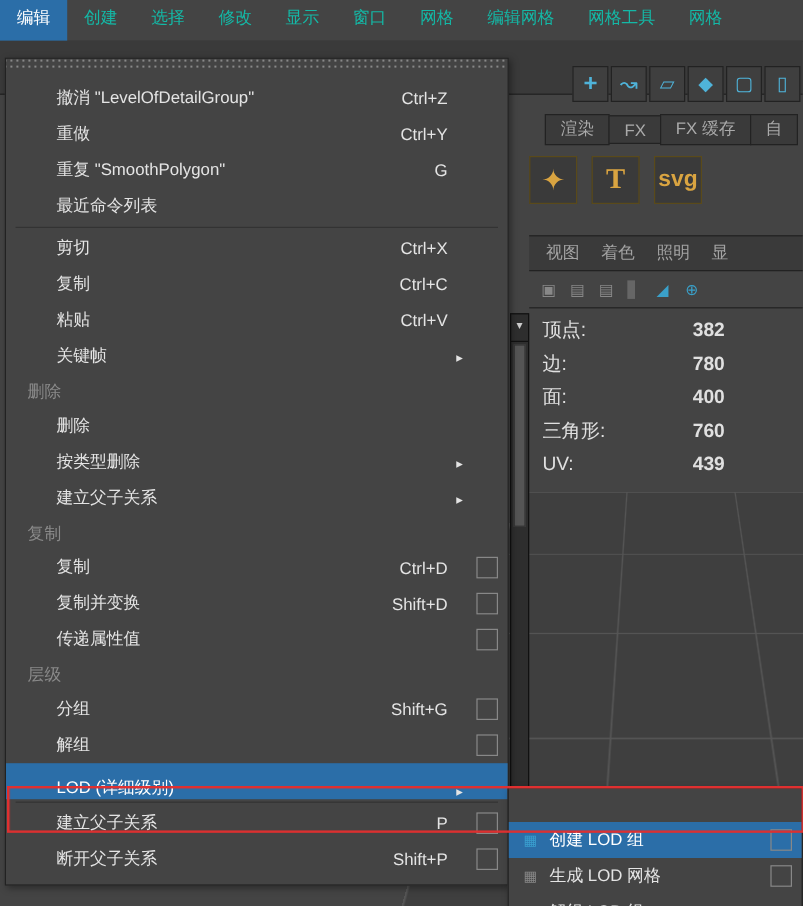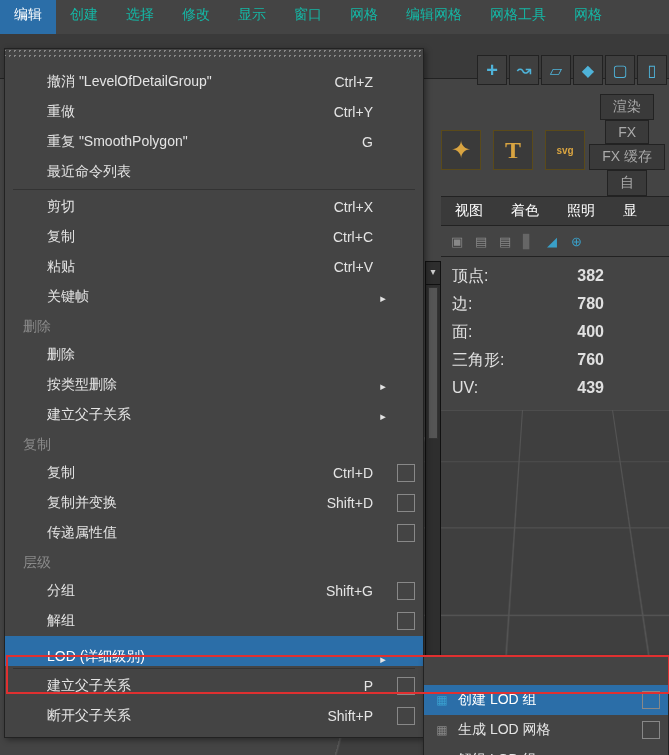--- a/index.html
+++ b/index.html
@@ -67,21 +67,20 @@
   
   .tabs-row {
     position: absolute;
     top: 94px; right: 0;
     height: 28px;
     display: flex;
     gap: 0;
     padding-right: 4px;
     align-items: center;
     color: #aaa;
-    flex-direction: column;
   }
   .tab {
     padding: 3px 12px;
     border: 1px solid #222;
     background: #3a3a3a;
     margin-left: -1px;
   }
 
   
   .gold-row {
@@ -95,35 +94,35 @@
     width: 38px; height: 38px;
     border: 1px solid #5a4a1a;
     background: #3a3a3a;
     display:flex; align-items:center; justify-content:center;
     color: #d9a441;
     font-size: 24px;
     font-family: Georgia, serif;
   }
   .gold-spark::before { content:"✦"; }
   .gold-T::before { content:"T"; font-weight:bold; }
-  .gold-svg { font-size:10px; font-family:Arial; font-weight:bold; }
+  .gold-svg { font-size:19px; font-family:Arial; font-weight:bold; }
 
   
   .rpanel-tabs {
     position: absolute;
     top: 196px; left: 441px; right:0;
     height: 28px;
     background: #3a3a3a;
     border-top: 1px solid #222;
     border-bottom: 1px solid #222;
     display:flex;
     padding-left:14px;
-    gap:28px;
+    gap:18px;
     align-items:center;
-    color:#ffffff;
+    color:#a3a3a3;
   }
   
   .rpanel-icons {
     position:absolute;
     top: 228px; left:441px; right:0;
     height:28px;
     border-bottom:1px solid #222;
     display:flex;
     gap:6px;
     padding-left:10px;

